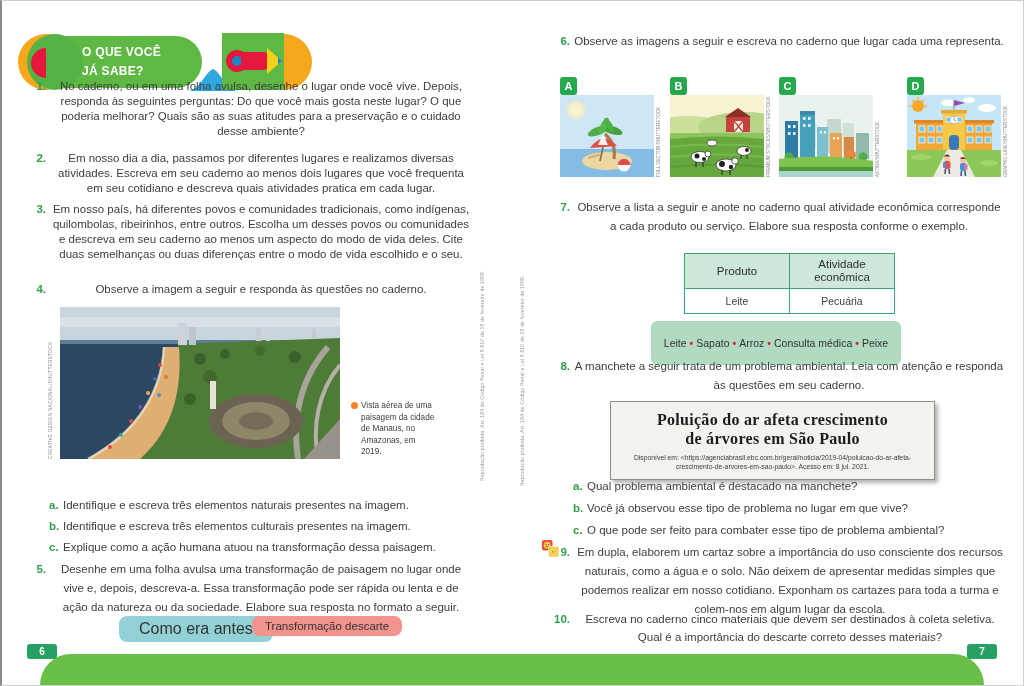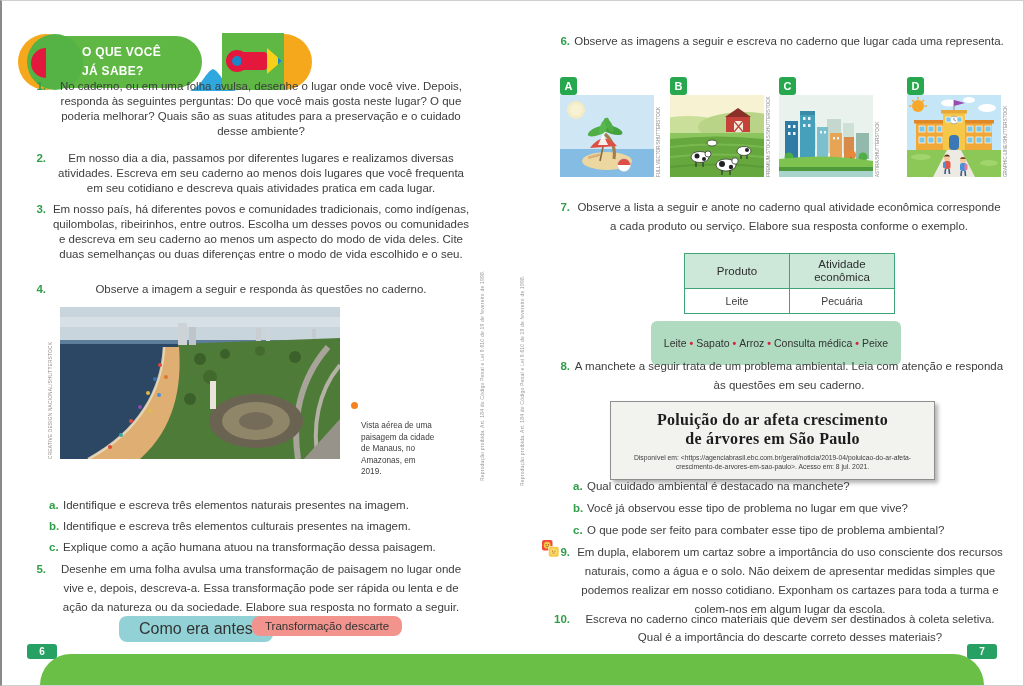--- a/index.html
+++ b/index.html
@@ -25,21 +25,21 @@
   .c-green{position:absolute;left:9px;top:3px;width:56px;height:56px;border-radius:50%;background:#55b345;}
   .c-red{position:absolute;left:13px;top:17px;width:15px;height:30px;border-radius:15px 0 0 15px;background:#e4173c;}
   .wave{position:absolute;left:170px;top:34px;width:50px;height:26px;}
   .pencil-orange{position:absolute;left:238px;top:3px;width:56px;height:56px;border-radius:50%;background:#f5a81c;}
   .pencil-rect{position:absolute;left:204px;top:2px;width:62px;height:57px;background:#5eb843;}
   
   .photo{position:absolute;left:58px;top:306px;width:280px;height:152px;}
   .photo svg{display:block;width:100%;height:100%;}
   .caption{position:absolute;left:349px;top:399px;width:86px;display:flex;}
   .caption-bullet{width:7px;height:7px;border-radius:50%;background:#f5821e;margin:2px 3px 0 0;flex:0 0 7px;}
-  .caption-text{font-size:8.2px;line-height:11.5px;color:#3d3d3d;margin-top:20px;}
+  .caption-text{font-size:8.2px;line-height:11.5px;color:#3d3d3d;}
   
   .box-teal{position:absolute;left:117px;top:615px;background:#92d2d6;border-radius:8px;
     padding:4px 20px;font-size:16px;color:#333;}
   .box-salmon{position:absolute;left:250px;top:615px;background:#f2948d;border-radius:8px;
     padding:4px 13px;font-size:11.5px;color:#333;}
   
   .band{position:absolute;left:38px;right:39px;top:653px;bottom:0;background:#6abf47;border-radius:44px 44px 0 0;}
   .page-badge{position:absolute;top:643px;width:30px;height:15px;background:#27a063;border-radius:3px;
     color:#fff;font-weight:700;font-size:10px;display:flex;align-items:center;justify-content:center;}
   #badge6{left:25px;} #badge7{left:965px;}
@@ -374,21 +374,21 @@
     <span class="qt">A manchete a seguir trata de um problema ambiental. Leia com atenção e responda às questões em seu caderno.</span>
   </div>
 
   <div class="headline-box">
     <div class="headline-title">Poluição do ar afeta crescimento de árvores em São Paulo</div>
     <div class="headline-src">Disponível em: &lt;https://agenciabrasil.ebc.com.br/geral/noticia/2019-04/poluicao-do-ar-afeta-crescimento-de-arvores-em-sao-paulo&gt;. Acesso em: 8 jul. 2021.</div>
   </div>
 
   <div class="sub" style="left:571px;top:478px">
     <span class="letter">a.</span>
-    <span>Qual cuidado ambiental é destacado na manchete?</span>
+    <span>Qual problema ambiental é destacado na manchete?</span>
   </div>
   <div class="sub" style="left:571px;top:500px">
     <span class="letter">b.</span>
     <span>Você já observou esse tipo de problema no lugar em que vive?</span>
   </div>
   <div class="sub" style="left:571px;top:522px">
     <span class="letter">c.</span>
     <span>O que pode ser feito para combater esse tipo de problema ambiental?</span>
   </div>
 

